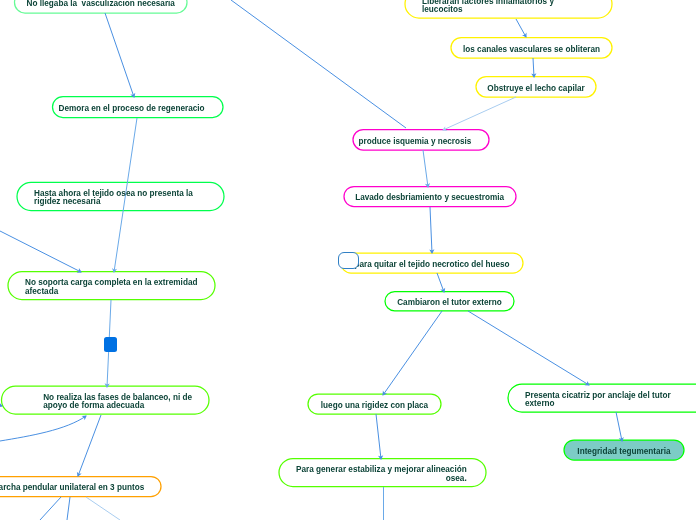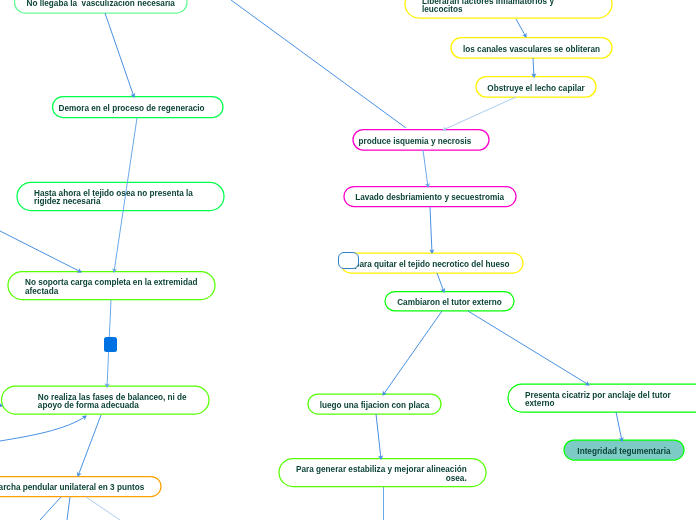--- a/index.html
+++ b/index.html
@@ -129,21 +129,21 @@
       <span class="label">Demora en el proceso de regeneracio</span>
     </div>
     <div class="node" style="left: 17px; top: 182.4px; width: 207px; height: 28.1px; padding-left: 17px; padding-right: 17px; justify-content: flex-start;">
       <span class="label">Hasta ahora el tejido osea no presenta la
 rigidez necesaria</span>
     </div>
     <div class="node" style="left: 8px; top: 271.5px; width: 207px; height: 28px; padding-left: 17px; padding-right: 17px; justify-content: flex-start;">
       <span class="label">No soporta carga completa en la extremidad
 afectada</span>
     </div>
-    <div class="node" style="left: 1.5px; top: 386px; width: 207.5px; height: 28px; padding-left: 31px; padding-right: 17px; justify-content: center;">
+    <div class="node" style="left: 1.5px; top: 386px; width: 207.5px; height: 28px; padding-left: 31px; padding-right: 17px; justify-content: flex-end;">
       <span class="label">No realiza las fases de balanceo, ni de
 apoyo de forma adecuada</span>
     </div>
     <div class="node" style="left: -25px; top: 476.5px; width: 186px; height: 20px; padding-left: 12px; padding-right: 12px; justify-content: center;">
       <span class="label">Marcha pendular unilateral en 3 puntos</span>
     </div>
     <div class="node" style="left: 405px; top: -10px; width: 207px; height: 28px; padding-left: 17px; padding-right: 17px; justify-content: flex-start;">
       <span class="label">Liberaran factores inflamatorios y
 leucocitos</span>
     </div>
@@ -159,21 +159,21 @@
     <div class="node" style="left: 344px; top: 186.5px; width: 172px; height: 20px; padding-left: 12px; padding-right: 12px; justify-content: flex-end;">
       <span class="label">Lavado desbriamiento y secuestromia</span>
     </div>
     <div class="node" style="left: 341px; top: 253px; width: 182px; height: 20px; padding-left: 12px; padding-right: 12px; justify-content: center;">
       <span class="label">para quitar el tejido necrotico del hueso</span>
     </div>
     <div class="node" style="left: 385px; top: 291.5px; width: 129px; height: 19.4px; padding-left: 12px; padding-right: 12px; justify-content: center; border-radius: 9px;">
       <span class="label">Cambiaron el tutor externo</span>
     </div>
     <div class="node" style="left: 308px; top: 394px; width: 133px; height: 20px; padding-left: 12px; padding-right: 12px; justify-content: center;">
-      <span class="label">luego una fijacion con placa</span>
+      <span class="label">luego una rigidez con placa</span>
     </div>
     <div class="node" style="left: 279px; top: 458.5px; width: 207px; height: 28px; padding-left: 17px; padding-right: 17px; justify-content: flex-start; text-align: right;">
       <span class="label">Para generar estabiliza y mejorar alineación
 osea.</span>
     </div>
     <div class="node" style="left: 508px; top: 384px; width: 207px; height: 28px; padding-left: 17px; padding-right: 17px; justify-content: flex-start;">
       <span class="label">Presenta cicatriz por anclaje del tutor
 externo</span>
     </div>
     <div class="node" style="left: 564px; top: 440px; width: 120px; height: 20px; padding-left: 12px; padding-right: 12px; justify-content: center;">

